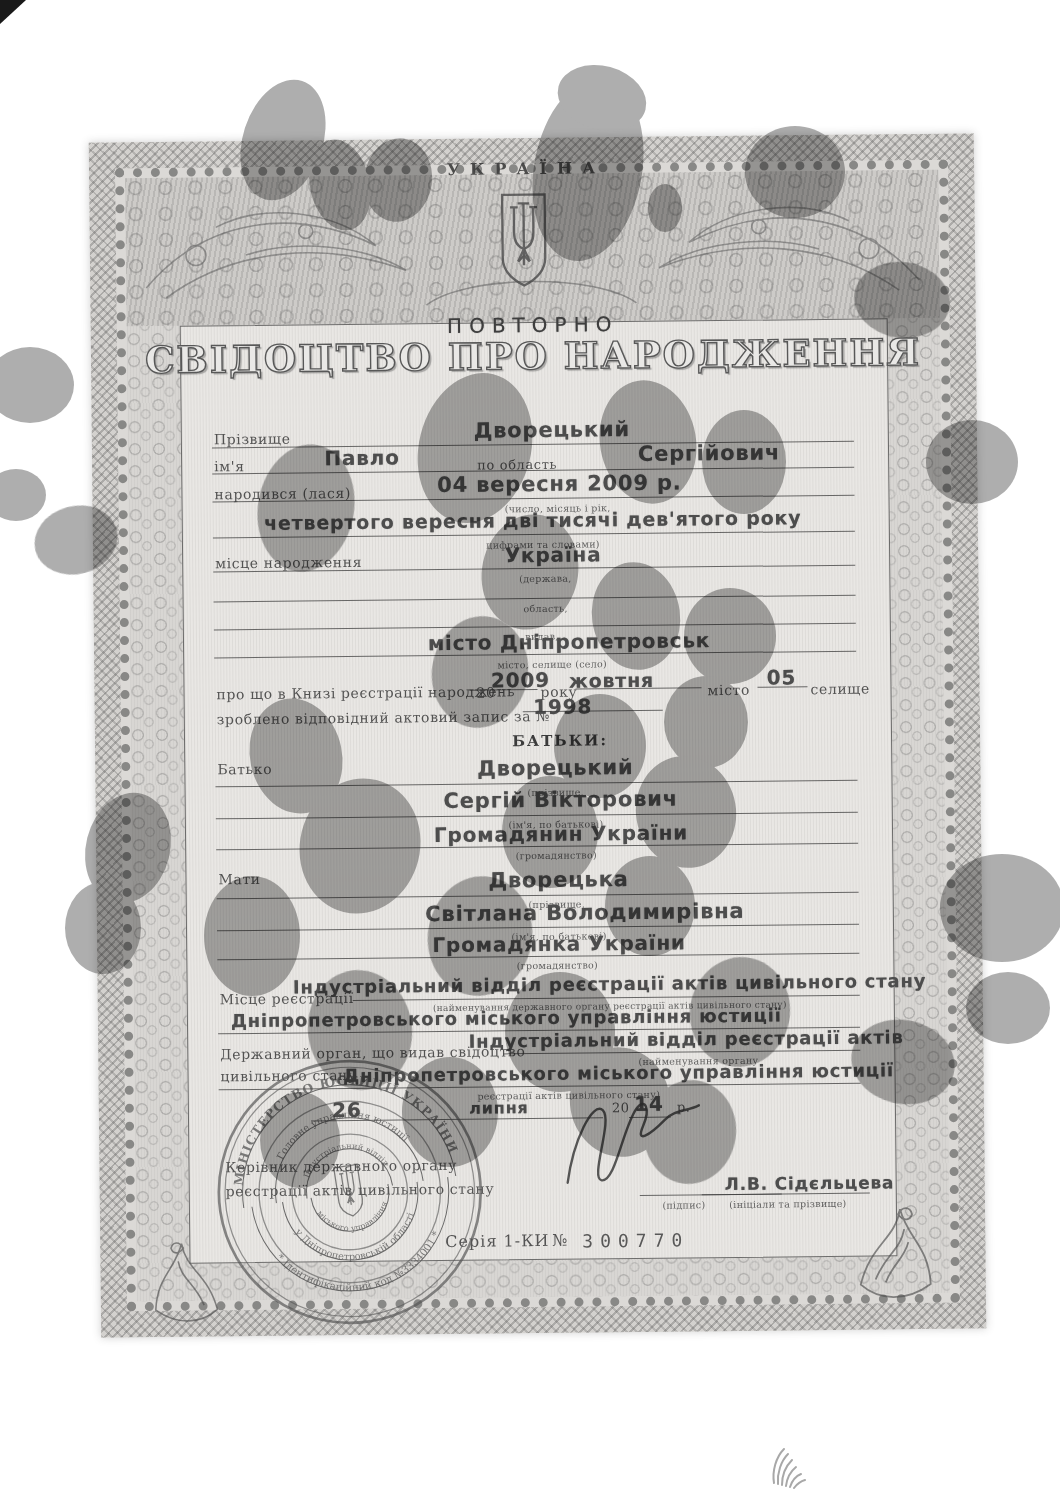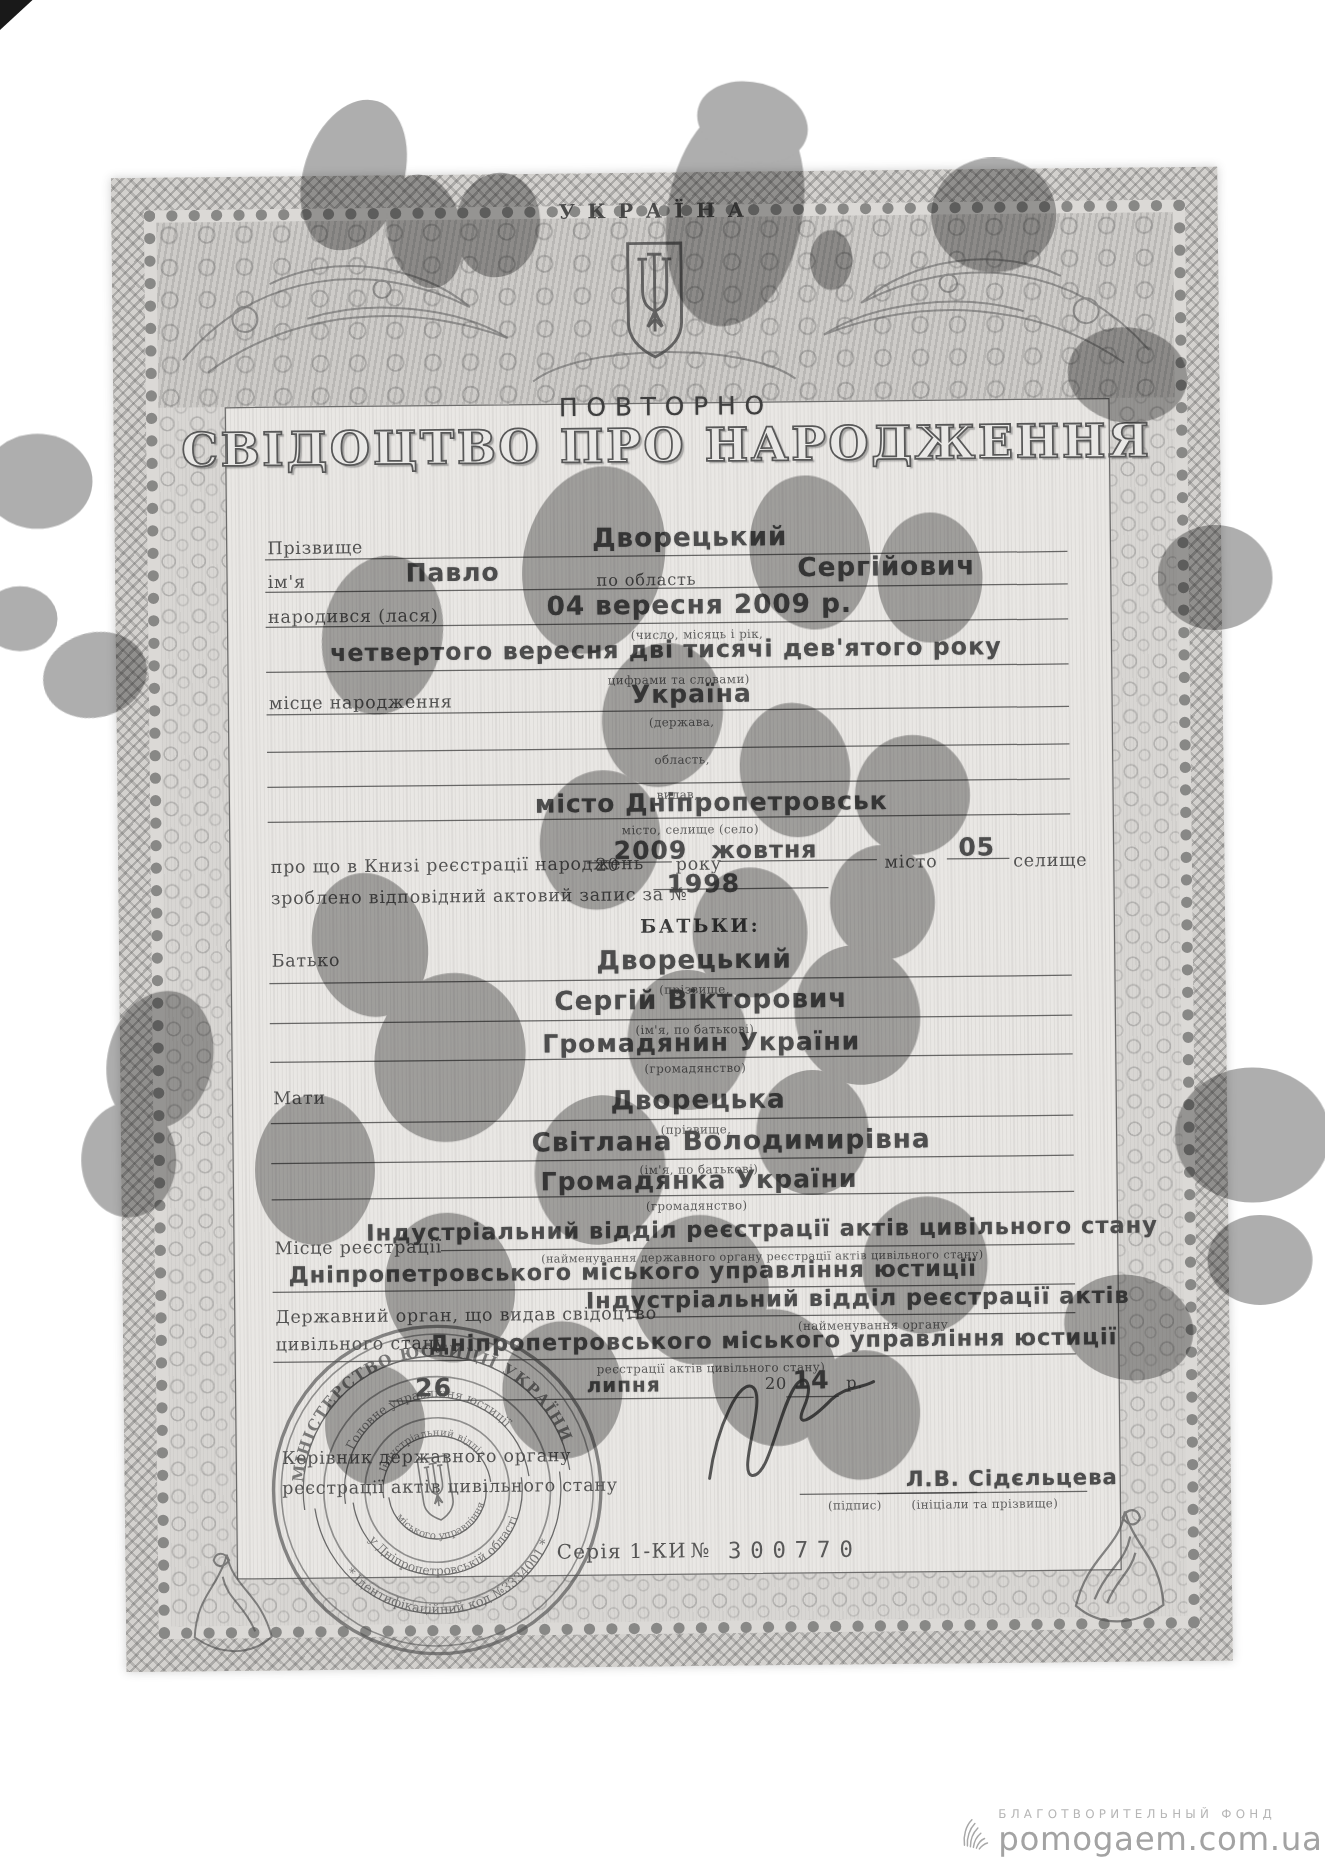--- a/index.html
+++ b/index.html
@@ -366,19 +366,15 @@
     <svg width="38" height="46" viewBox="0 0 38 46">
       <g fill="none" stroke="#a8a8a8" stroke-width="2" stroke-linecap="round">
         <path d="M6,40 C4,28 8,14 16,6"></path>
         <path d="M10,41 C9,30 13,18 20,11"></path>
         <path d="M14,42 C14,32 18,23 24,17"></path>
         <path d="M18,43 C19,35 23,28 28,24"></path>
         <path d="M22,44 C24,38 28,33 33,31"></path>
         <path d="M26,45 C29,41 33,38 37,37"></path>
       </g>
     </svg>
-    <div class="txt">
-      <span class="org">БЛАГОТВОРИТЕЛЬНЫЙ ФОНД</span>
-      <span class="site">pomogaem.com.ua</span>
-    </div>
   </div>
 
 </div>
 
 </body></html>

